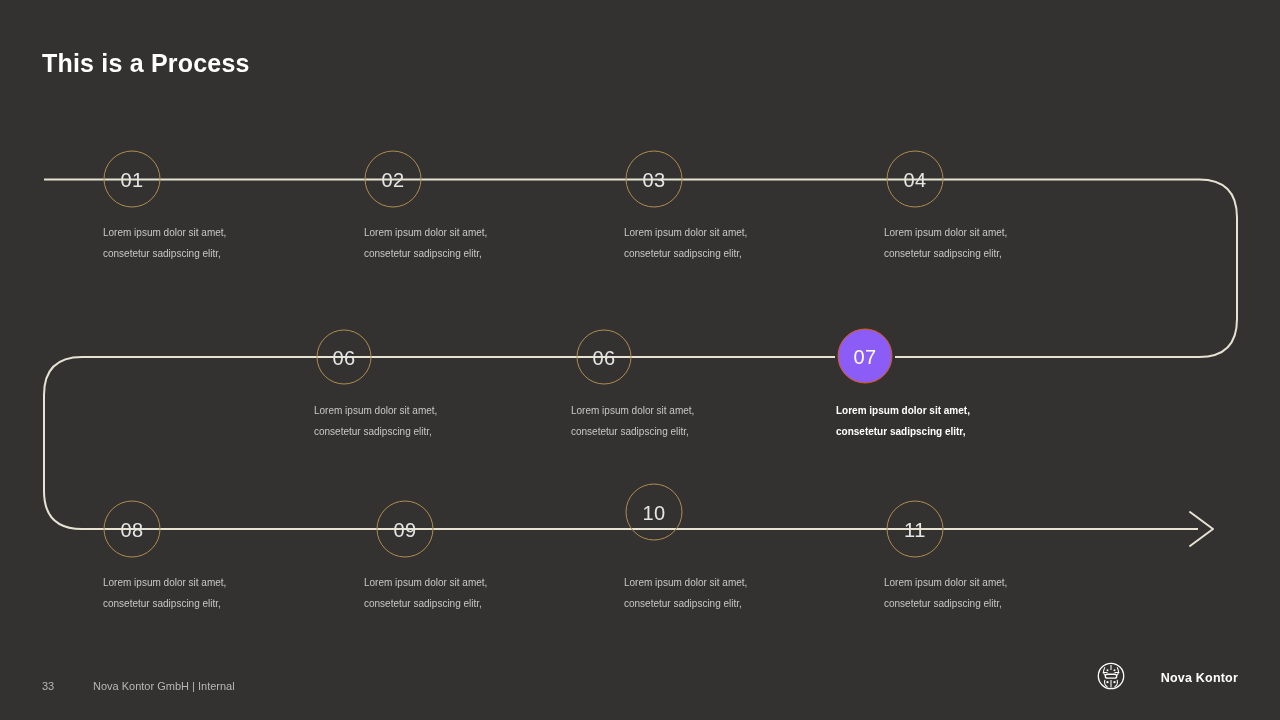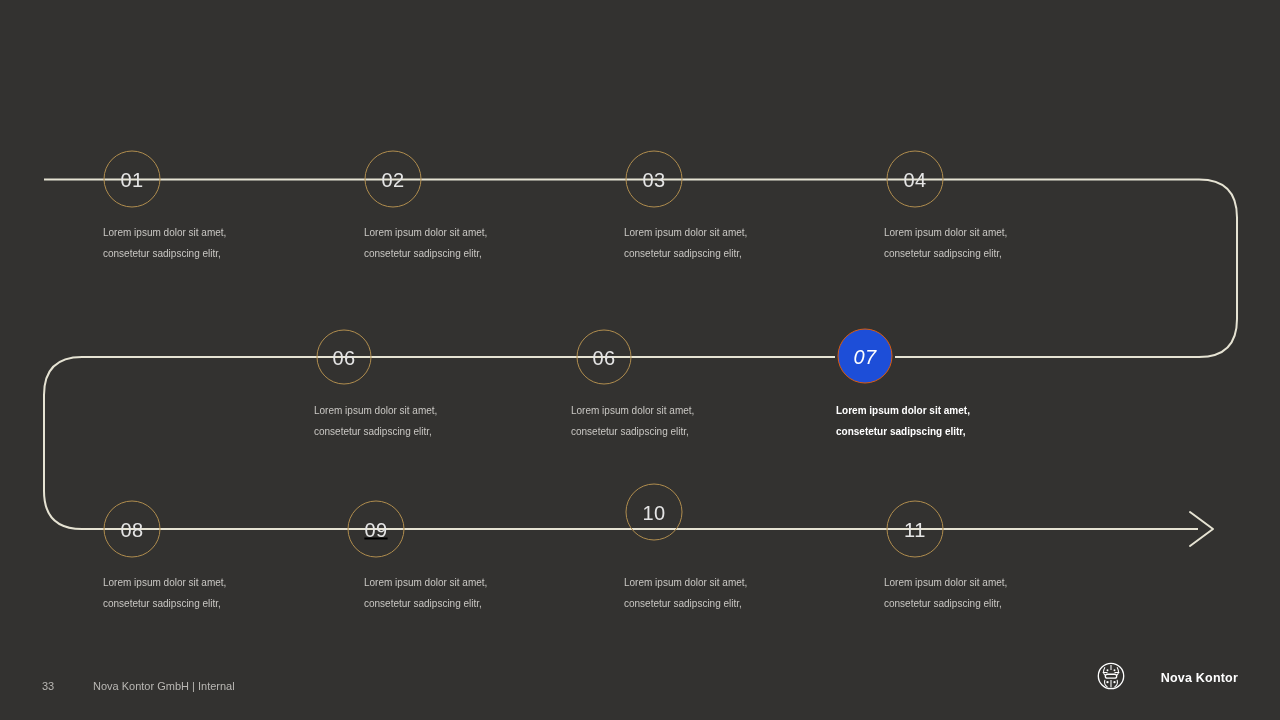--- a/index.html
+++ b/index.html
@@ -62,23 +62,22 @@
     color: #e5e5e5;
     font-weight: 400;
     letter-spacing: 0.5px;
     line-height: 1;
   }
   .node.small {
     width: 55px;
     height: 55px;
   }
   .node.active {
-    background: #1d4ed8;
+    background: #8b5cf6;
     border-color: #da5c12;
-    font-style: italic;
   }
   .node.active .num {
     color: #ffffff;
   }
 
   
   .caption {
     position: absolute;
     width: 230px;
     font-size: 10px;
@@ -120,20 +119,21 @@
     color: #ffffff;
     letter-spacing: 0.2px;
     padding-left: 28px;
   }
 </style>
 </head>
 <body>
 
 <div id="slide">
 
+  <div id="title">This is a Process</div>
 
   <svg id="connectors" viewBox="0 0 1280 720" width="1280" height="720">
 
     <path d="M 44 179.5 L 1199 179.5 Q 1237 179.5 1237 217.5 L 1237 319 Q 1237 357 1199 357 L 895 357" fill="none" stroke="#e6e3d3" stroke-width="2" stroke-linecap="butt"></path>
 
     <path d="M 835 357 L 82 357 Q 44 357 44 395 L 44 491 Q 44 529 82 529 L 1198 529" fill="none" stroke="#e6e3d3" stroke-width="2" stroke-linecap="butt"></path>
 
     <path d="M 1190 512 L 1213 529 L 1190 546" fill="none" stroke="#e6e3d3" stroke-width="2" stroke-linecap="round" stroke-linejoin="round"></path>
   </svg>
 
@@ -178,21 +178,21 @@
   </div>
   <div class="caption bold" style="left:836px; top:401px;">Lorem ipsum dolor sit amet,
 consetetur sadipscing elitr,</div>
 
   <div class="node" style="left:132px; top:529px;">
     <span class="num">08</span>
   </div>
   <div class="caption" style="left:103px; top:573px;">Lorem ipsum dolor sit amet,
 consetetur sadipscing elitr,</div>
 
-  <div class="node" style="left:376px; top:529px;text-decoration:underline;">
+  <div class="node" style="left:405px; top:529px;">
     <span class="num">09</span>
   </div>
   <div class="caption" style="left:364px; top:573px;">Lorem ipsum dolor sit amet,
 consetetur sadipscing elitr,</div>
 
   <div class="node" style="left:654px; top:512px;align-items:center;">
     <span class="num">10</span>
   </div>
   <div class="caption" style="left:624px; top:573px;">Lorem ipsum dolor sit amet,
 consetetur sadipscing elitr,</div>

